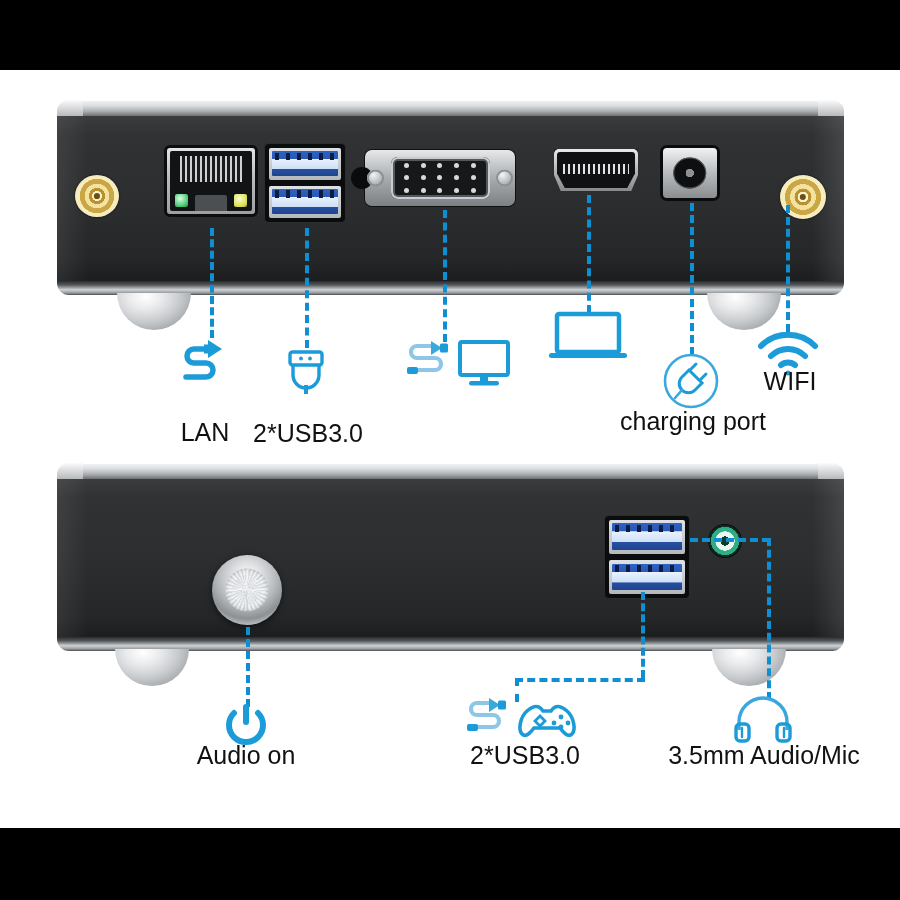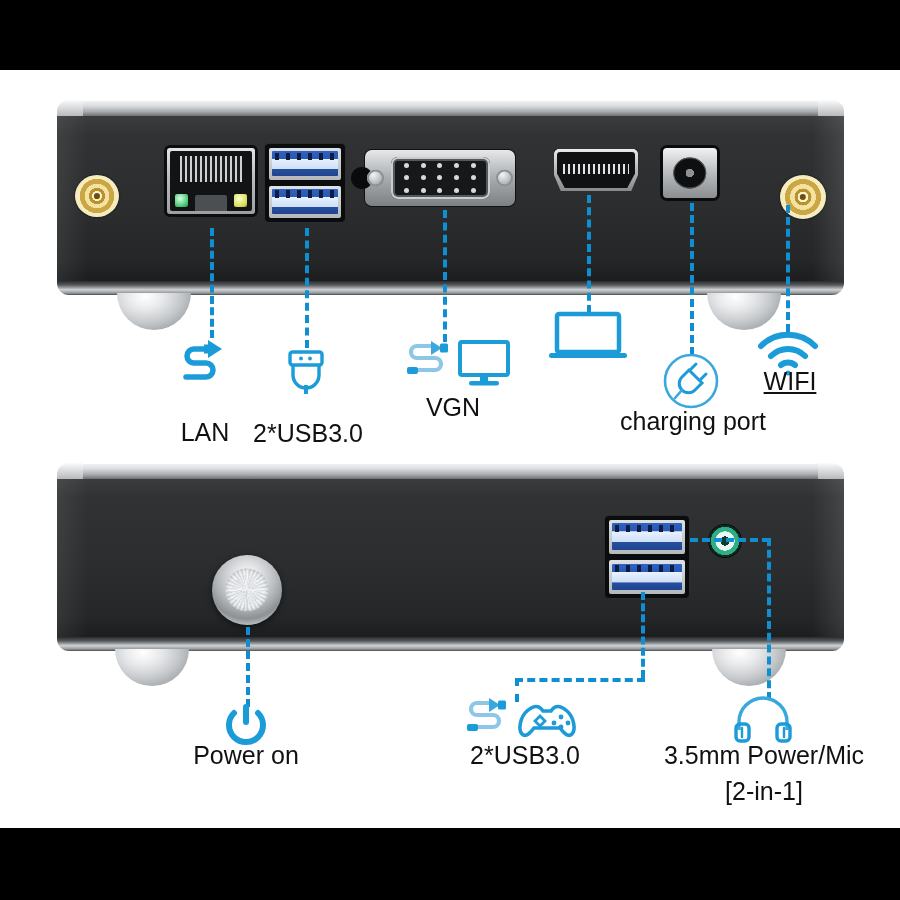--- a/index.html
+++ b/index.html
@@ -258,23 +258,22 @@
     <svg width="62" height="44" viewBox="0 0 62 44">
       <path d="M4 14 a38 38 0 0 1 54 0" fill="none" stroke="#1b9bd8" stroke-width="6" stroke-linecap="round"></path>
       <path d="M14 24 a24 24 0 0 1 34 0" fill="none" stroke="#1b9bd8" stroke-width="6" stroke-linecap="round"></path>
       <path d="M24 33 a11 11 0 0 1 14 0" fill="none" stroke="#1b9bd8" stroke-width="6" stroke-linecap="round"></path>
       <circle cx="31" cy="41" r="2.5" fill="#1b9bd8"></circle>
     </svg>
   </div>
 
   <div class="label" style="left:150px;top:378px;width:110px;margin-top:39px;">LAN</div>
   <div class="label" style="left:228px;top:418px;width:160px;">2*USB3.0</div>
-  <div class="label" style="left:398px;top:392px;width:110px;">VGN</div>
   <div class="label" style="left:600px;top:406px;width:186px;">charging port</div>
-  <div class="label" style="left:735px;top:366px;width:110px;text-decoration:underline;">WIFI</div>
+  <div class="label" style="left:735px;top:366px;width:110px;">WIFI</div>
 
   <div class="device" style="left:57px;top:463px;width:787px;height:188px;">
     <div class="dev-top-lip"></div>
     <div class="corner-hi l"></div>
     <div class="corner-hi r"></div>
     <div class="dev-body" style="top:16px;bottom:14px;"></div>
     <div class="dev-bottom-lip" style="bottom:0;"></div>
 
     <div class="port powerbtn" style="left:155px;top:92px;width:70px;height:70px;"></div>
 
@@ -328,18 +327,17 @@
 
   <div class="ico" style="left:735px;top:700px;">
     <svg width="56" height="42" viewBox="0 0 56 42">
       <path d="M4 30 V22 a24 24 0 0 1 48 0 v8" fill="none" stroke="#3aa7dd" stroke-width="3.4"></path>
       <rect x="1" y="24" width="13" height="17" rx="4" fill="none" stroke="#1b9bd8" stroke-width="3.4"></rect>
       <rect x="42" y="24" width="13" height="17" rx="4" fill="none" stroke="#1b9bd8" stroke-width="3.4"></rect>
       <path d="M7 28 v9 M49 28 v9" stroke="#1b9bd8" stroke-width="2.4" stroke-linecap="round"></path>
     </svg>
   </div>
 
-  <div class="label" style="left:166px;top:740px;width:160px;">Power on</div>
+  <div class="label" style="left:166px;top:740px;width:160px;">Audio on</div>
   <div class="label" style="left:443px;top:740px;width:164px;">2*USB3.0</div>
-  <div class="label" style="left:635px;top:740px;width:258px;">3.5mm Power/Mic</div>
-  <div class="label" style="left:635px;top:776px;width:258px;">[2-in-1]</div>
+  <div class="label" style="left:635px;top:740px;width:258px;">3.5mm Audio/Mic</div>
 
 </div>
 
 </body></html>

